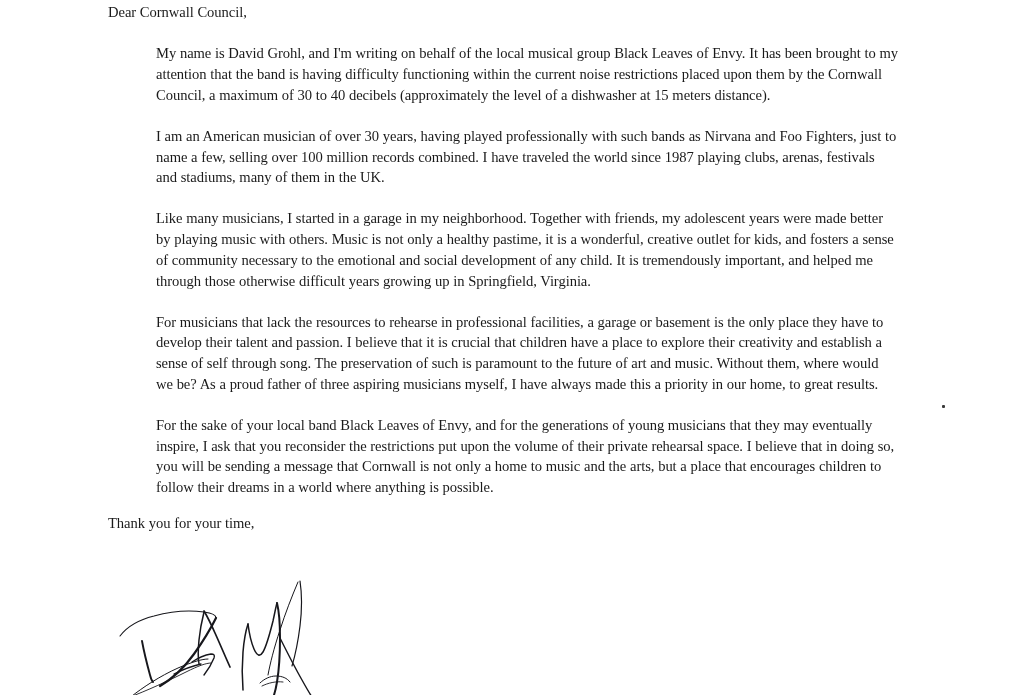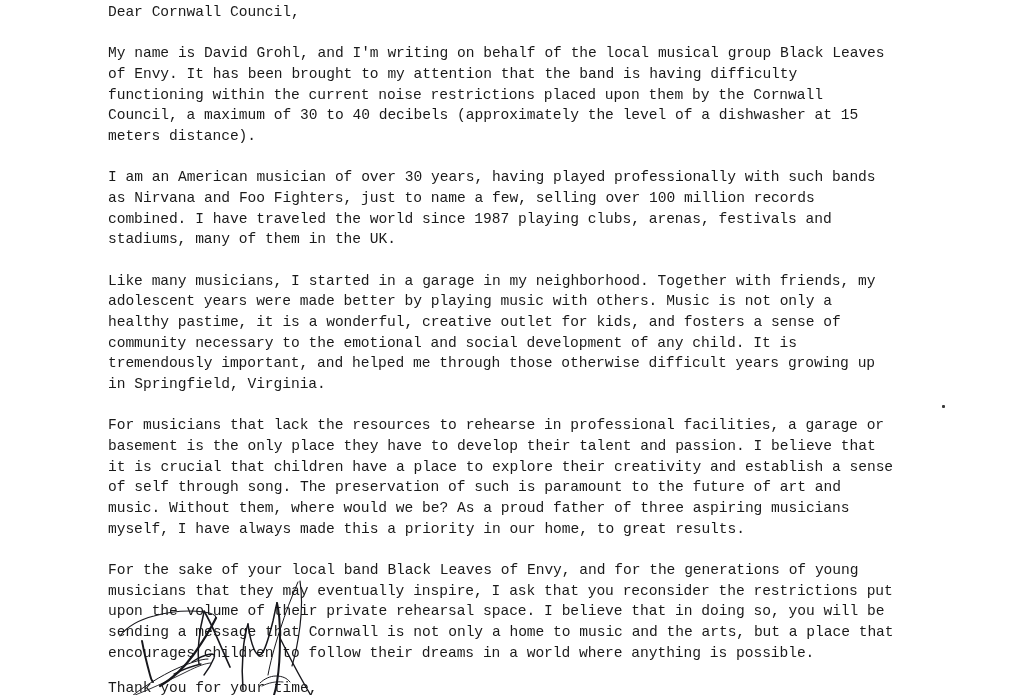--- a/index.html
+++ b/index.html
@@ -24,37 +24,38 @@
   .letter-body {
     position: absolute;
     left: 108px;
     top: 0px;
     width: 790px;
   }
 
   .salutation,
   .para,
   .closing {
-    font-family: Liberation Mono, monospace;
+    font-family: Liberation Serif, serif;
     font-size: 14.6px;
     line-height: 20.7px;
     color: #1a1a1a;
     letter-spacing: -0.06px;
     word-spacing: 0.15px;
     text-align: left;
     margin: 0;
     -webkit-font-smoothing: antialiased;
   }
 
   .salutation {
     padding-top: 2px;
   }
 
   .para {
     margin-top: 20.5px;
+    margin-left: 48px;
   }
 
   .closing {
     margin-top: 15px;
   }
 
   
   #signature-block {
     position: absolute;
     left: 112px;

